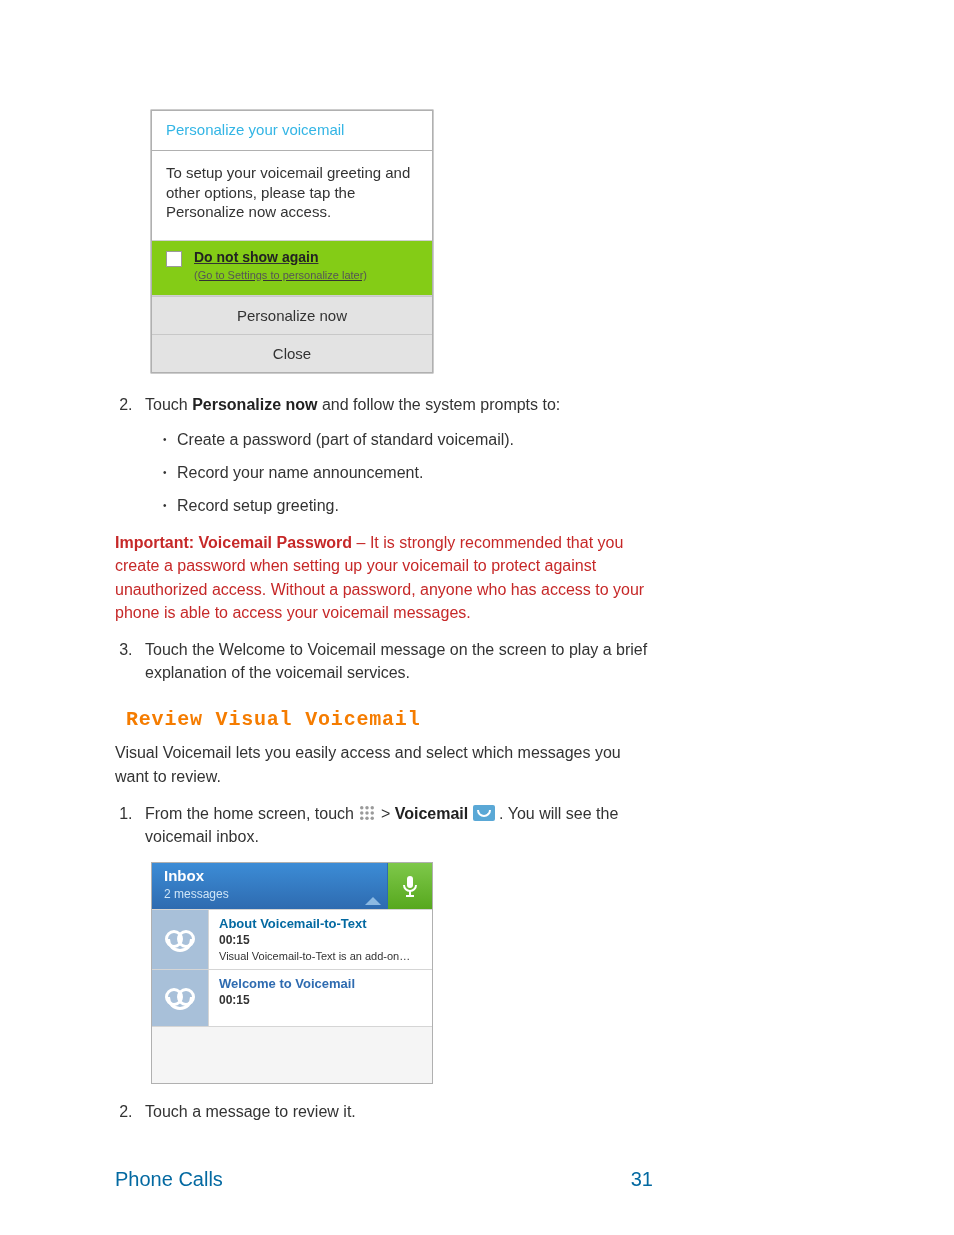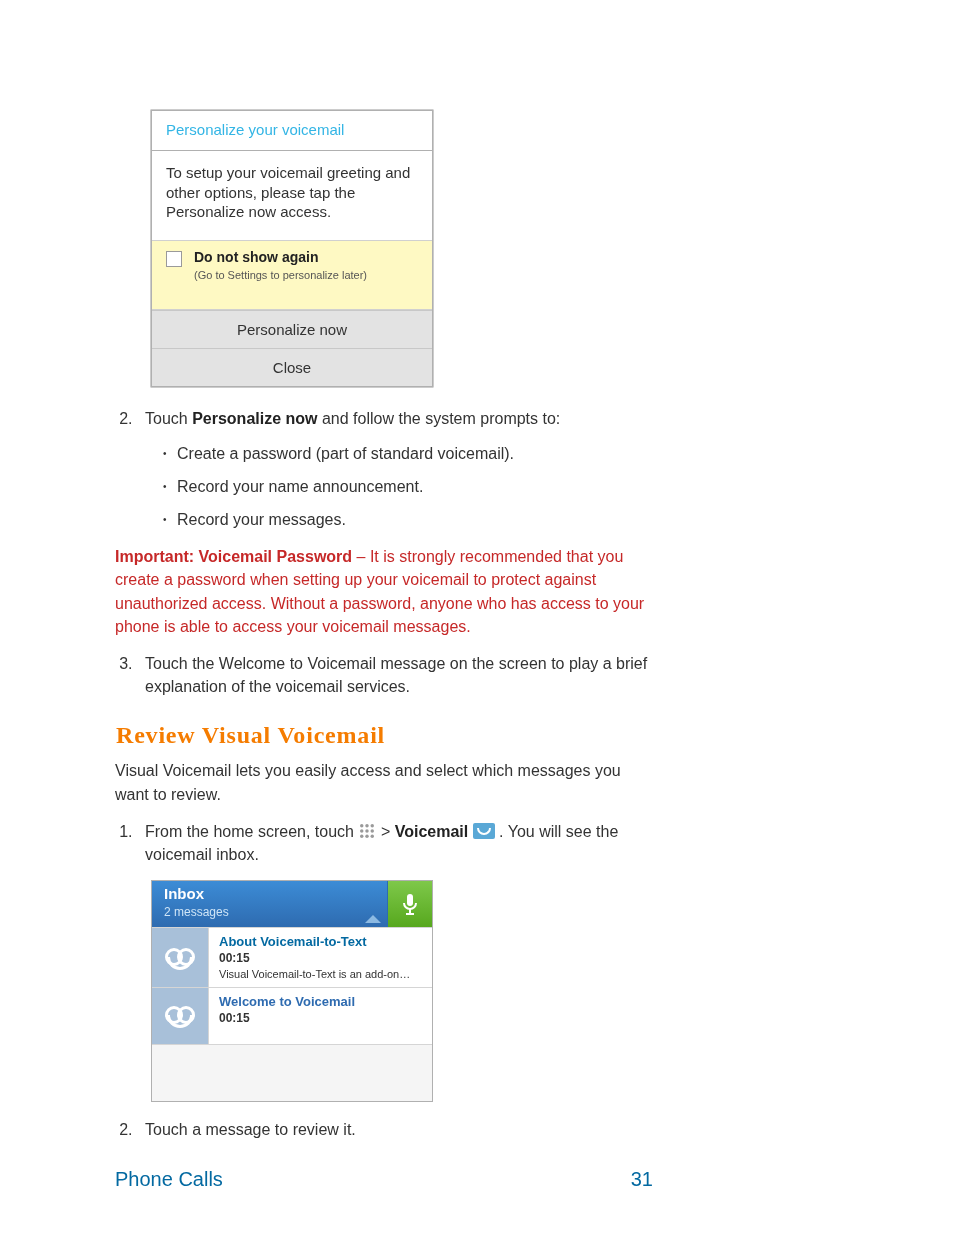--- a/index.html
+++ b/index.html
@@ -34,26 +34,27 @@
     background: #fff;
   }
   .dlg-msg {
     padding: 12px 14px 18px;
     font-size: 15px;
     line-height: 1.3;
     color: #333;
     background: #fff;
   }
   .dlg-check-row {
-    background: #fef9c3;
+    background: #84cc16;
     border-top: 1px solid #d0d0d0;
     border-bottom: 1px solid #d0d0d0;
     display: flex;
     align-items: flex-start;
-    padding: 8px 14px 26px;
+    padding: 8px 14px 12px;
+    text-decoration: underline;
   }
   .dlg-check-row .box {
     width: 14px;
     height: 14px;
     border: 1px solid #9a9a9a;
     background: #fff;
     margin-top: 2px;
     flex: none;
   }
   .dlg-check-text {
@@ -113,25 +114,25 @@
     font-size: 16px;
     line-height: 1.45;
     margin: 0 0 14px 0;
   }
   .warn .lead {
     font-weight: bold;
   }
 
   h2.sec {
     color: #f57c00;
-    font-size: 24px;
+    font-size: 20px;
     letter-spacing: 0.8px;
     font-weight: 600;
-    margin: 24px 0 10px 1px;
-    font-family: Liberation Serif, serif;
+    margin: 24px 0 10px 11px;
+    font-family: Liberation Mono, monospace;
   }
   p.body {
     font-size: 16px;
     line-height: 1.45;
     margin: 0 0 14px 0;
   }
 
   
   .icon-dialpad svg { width: 18px; height: 18px; vertical-align: -3px; }
   .icon-vm-badge {
@@ -253,21 +254,21 @@
     <div class="dlg-btn">Personalize now</div>
     <div class="dlg-btn">Close</div>
   </div>
 
   <ol class="num" start="2">
     <li>
       <span>Touch </span><b>Personalize now</b><span> and follow the system prompts to:</span>
       <ul class="bul">
         <li>Create a password (part of standard voicemail).</li>
         <li>Record your name announcement.</li>
-        <li>Record your messages.</li>
+        <li>Record setup greeting.</li>
       </ul>
     </li>
   </ol>
 
   <p class="warn">
     <span class="lead">Important: Voicemail Password</span><span> – It is strongly recommended that you create a password when setting up your voicemail to protect against unauthorized access. Without a password, anyone who has access to your phone is able to access your voicemail messages.</span>
   </p>
 
   <ol class="num" start="3">
     <li>Touch the Welcome to Voicemail message on the screen to play a brief explanation of the voicemail services.</li>

